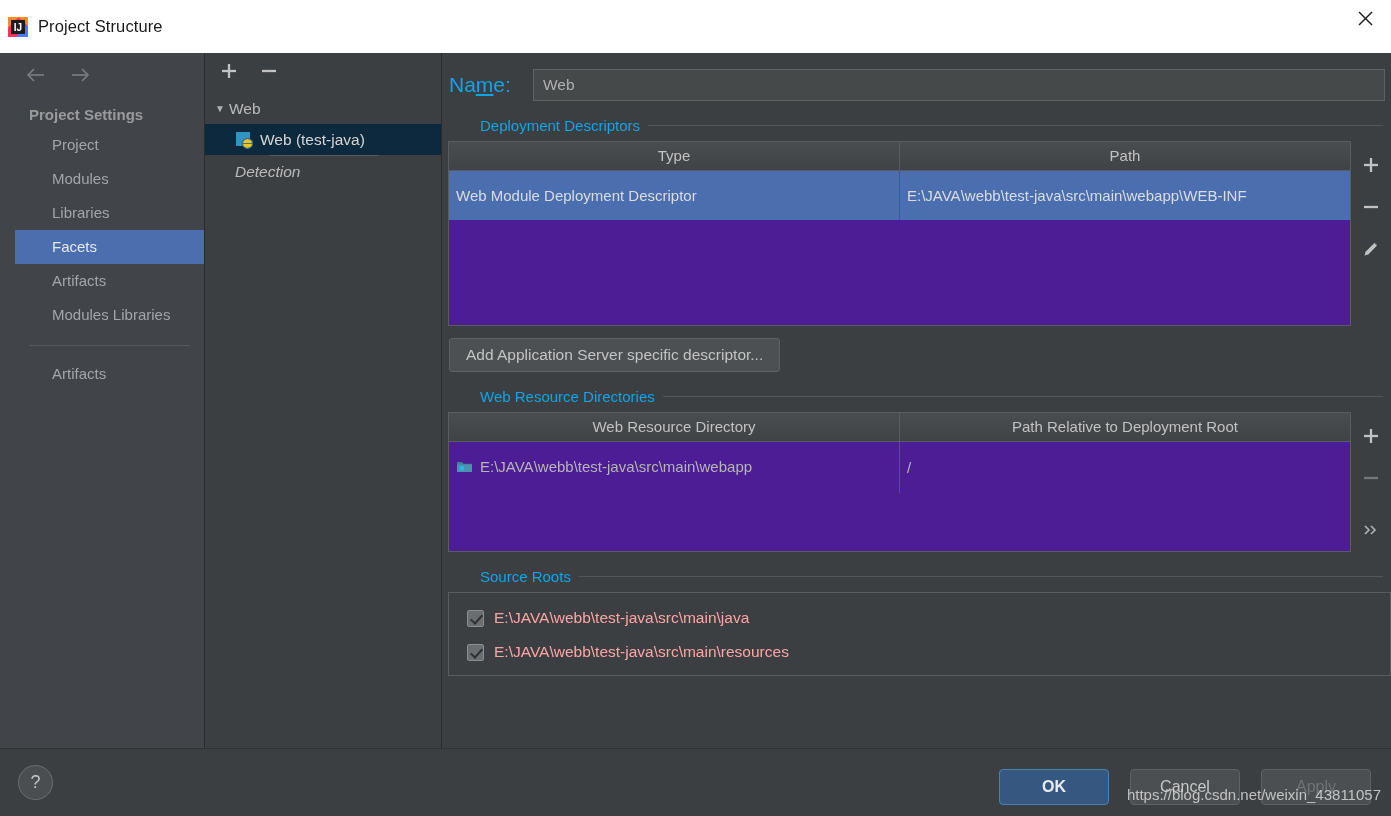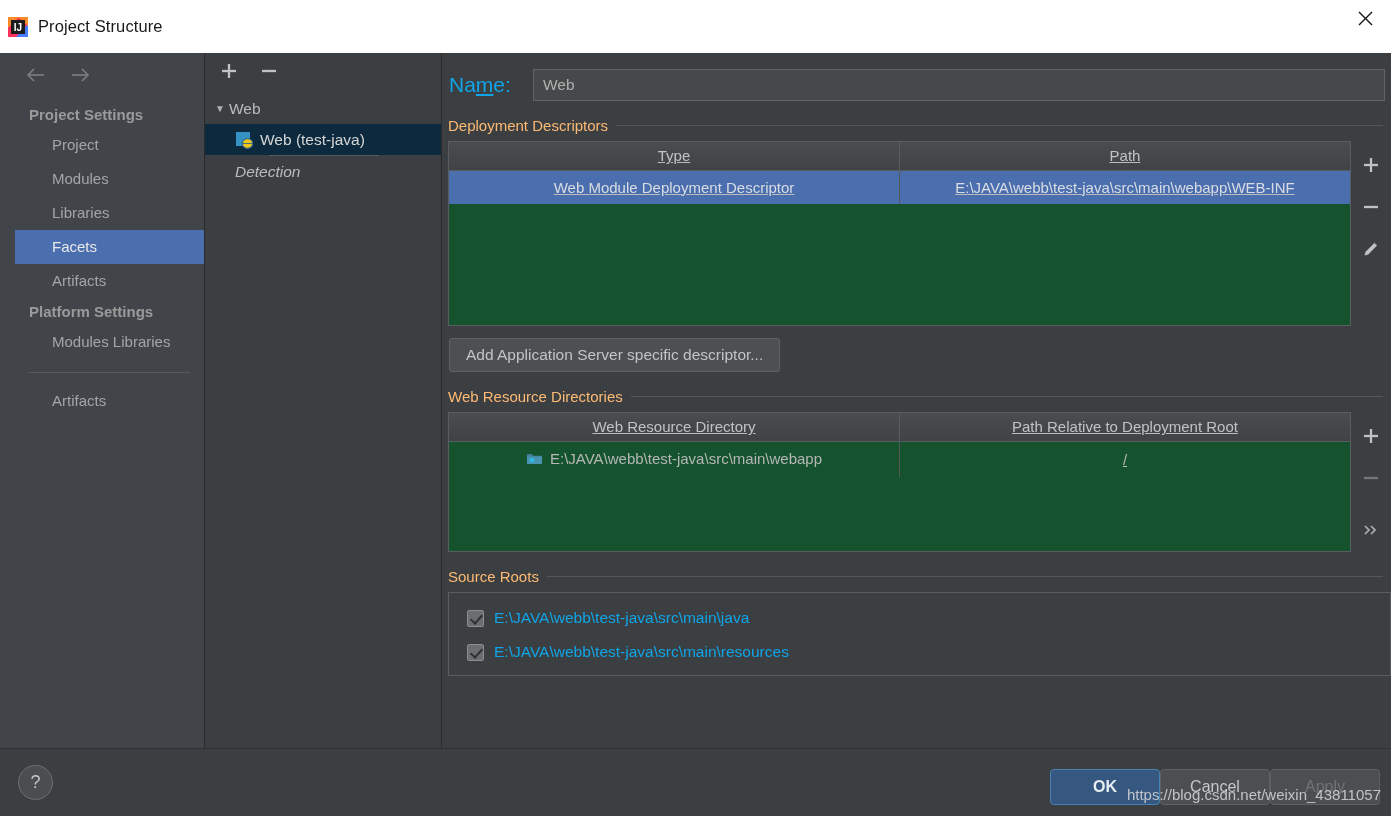--- a/index.html
+++ b/index.html
@@ -174,40 +174,40 @@
   
   .section-caption {
     display: flex;
     align-items: center;
     gap: 8px;
     margin: 16px 0 7px 6px;
     padding-right: 8px;
   }
   .section-caption .cap-text {
     font-size: 15px;
-    color: #fdba74;
+    color: #0ea5e9;
     white-space: nowrap;
+    margin-left: 32px;
   }
   .section-caption .cap-rule {
     flex: 1 1 auto;
     height: 1px;
     background: #545759;
   }
 
   
   .table-block {
     display: flex;
     margin-left: 6px;
   }
   .table-wrap {
     flex: 1 1 auto;
     border: 1px solid #5a5d5f;
-    background: #14532d;
+    background: #4c1d95;
     overflow: hidden;
-    text-decoration: underline;
   }
   table.grid {
     width: 100%;
     border-collapse: collapse;
     table-layout: fixed;
   }
   table.grid th {
     background: linear-gradient(#494d4f, #404345);
     border-right: 1px solid #5a5d5f;
     border-bottom: 1px solid #5a5d5f;
@@ -215,25 +215,24 @@
     font-weight: normal;
     font-size: 15px;
     height: 28px;
     text-align: center;
   }
   table.grid th:last-child { border-right: none; }
   table.grid td {
     height: 30px;
     font-size: 15px;
     color: #b6b6b6;
-    padding: 8px 7px;
+    padding: 16px 7px;
     border-right: 1px solid #54585a;
     overflow: hidden;
     white-space: nowrap;
-    text-align: center;
   }
   table.grid td:last-child { border-right: none; }
   tr.sel td {
     background: #4b6eaf;
     color: #d9dde3;
   }
 
   .table-side {
     width: 40px;
     flex: none;
@@ -272,21 +271,21 @@
     background: #3c3f41;
     padding: 8px 0 6px 0;
     height: 84px;
   }
   .root-row {
     display: flex;
     align-items: center;
     height: 34px;
     padding-left: 18px;
     font-size: 15.5px;
-    color: #0ea5e9;
+    color: #fca5a5;
   }
   .cbox {
     width: 17px; height: 17px;
     flex: none;
     margin-right: 10px;
     background: #6a6e70;
     border: 1px solid #8a8e90;
     border-radius: 2px;
     position: relative;
   }
@@ -314,22 +313,23 @@
     width: 35px; height: 35px;
     border-radius: 50%;
     border: 1px solid #6b6f71;
     background: #4a4e50;
     display: flex; align-items: center; justify-content: center;
     color: #c6c6c6;
     font-size: 18px;
   }
   #action-buttons {
     position: absolute;
-    right: 11px; top: 20px;
-    display: flex;
+    right: 20px; top: 20px;
+    display: flex;
+    gap: 21px;
   }
   .dlg-btn {
     width: 110px; height: 36px;
     display: flex; align-items: center; justify-content: center;
     border-radius: 4px;
     font-size: 16px;
     font-family: "Liberation Sans", sans-serif;
     border: 1px solid #5d6163;
     background: #4b4f51;
     color: #c7c7c7;
@@ -395,21 +395,20 @@
     </div>
 
     <div id="sidebar-list">
       <div class="group-header">Project Settings</div>
       <div class="side-item">Project</div>
       <div class="side-item">Modules</div>
       <div class="side-item">Libraries</div>
       <div class="side-item selected">Facets</div>
       <div class="side-item">Artifacts</div>
 
-      <div class="group-header">Platform Settings</div>
       <div class="side-item">Modules Libraries</div>
 
       <div class="side-sep"></div>
 
       <div class="side-item">Artifacts</div>
     </div>
   </div>
 
   <div id="tree-panel">
     <div id="tree-toolbar">

